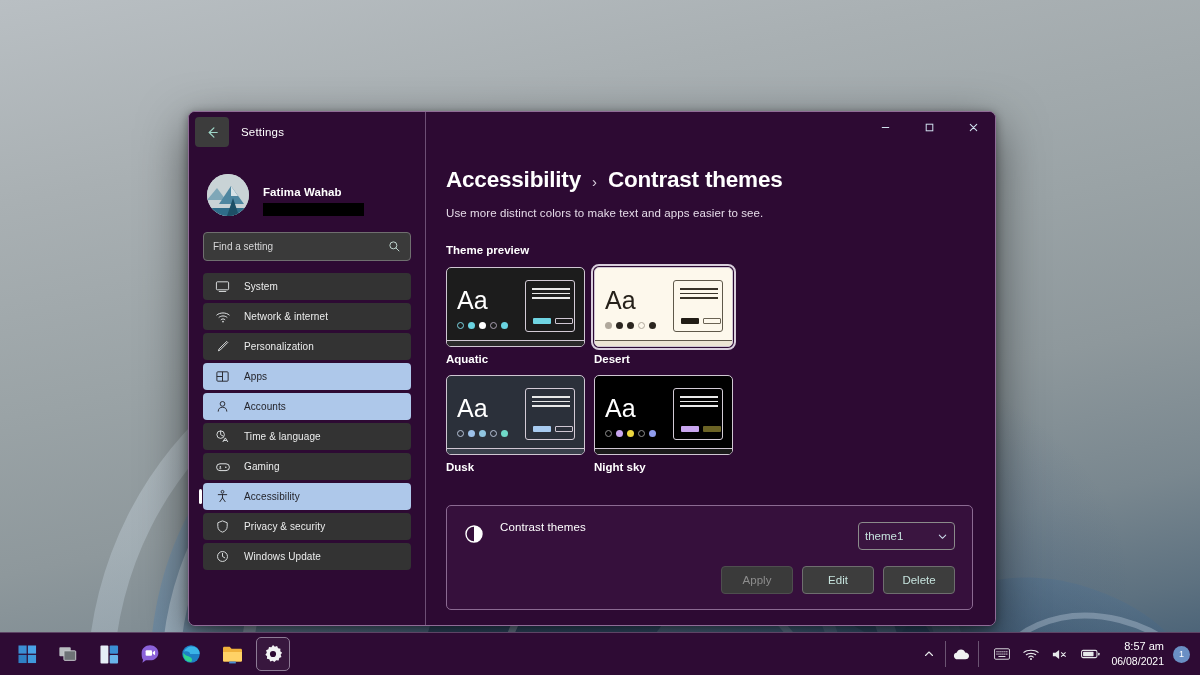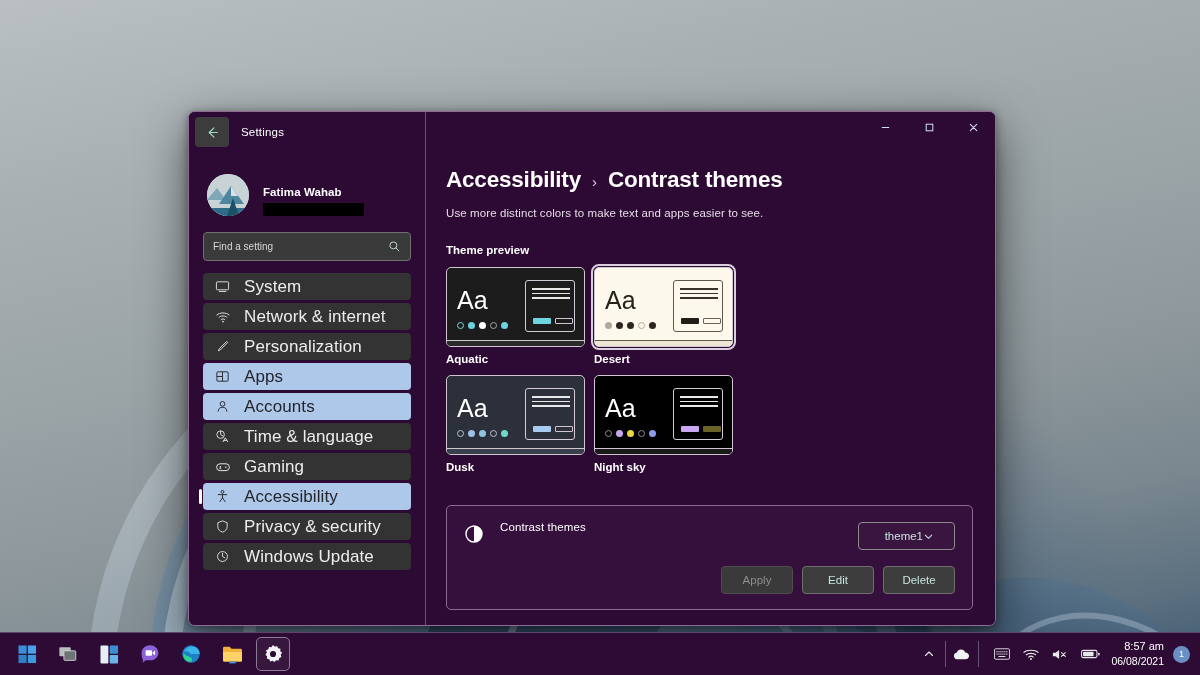--- a/index.html
+++ b/index.html
@@ -74,21 +74,21 @@
     display:flex; align-items:center; padding-left:11px;
     cursor:pointer; position:relative;
   }
   .nav-item.highlight { background:#aec8ea; }
   .nav-item.selected { background:#aec8ea; }
   .nav-item.selected::before {
     content:""; position:absolute; left:-4px; top:6px;
     width:3px; height:15px; background:#ffffff; border-radius:2px;
   }
   .nav-icon { width:17px; height:17px; flex-shrink:0; display:flex; align-items:center; justify-content:center; }
-  .nav-label { font-size:17px; color:#eceded; margin-left:13px; letter-spacing:.1px;text-align:right; }
+  .nav-label { font-size:10px; color:#eceded; margin-left:13px; letter-spacing:.1px;text-align:right; }
   .nav-item.highlight .nav-label, .nav-item.selected .nav-label { color:#24242b; }
 
   
   .main-pane { flex:1; min-width:0; background:#2d0a33; display:flex; flex-direction:column; }
   .titlebar-right {
     height:40px; display:flex; align-items:flex-start; justify-content:flex-end;
     padding-right:0;
   }
   .wbtn {
     width:44px; height:31px; display:flex; align-items:center; justify-content:center;
@@ -135,21 +135,21 @@
     position:relative; padding:15px 17px 0 17px;
   }
   .cc-row { display:flex; align-items:flex-start; }
   .cc-icon { width:20px; height:20px; flex-shrink:0; margin-top:3px; }
   .cc-text { margin-left:16px; flex:1; }
   .cc-title { font-size:11.5px; color:#ffffff; letter-spacing:.1px; }
   .cc-desc { margin-top:4px; font-size:10.5px; color:#e0d6e4; letter-spacing:.05px; }
   .cc-select {
     width:97px; height:28px; border:1px solid #8b8b8b; border-radius:4px;
     background:#3a1540; display:flex; align-items:center;
-    padding:0 20px; cursor:pointer; flex-shrink:0; margin-top:1px;text-align:right;
+    padding:0 6px; cursor:pointer; flex-shrink:0; margin-top:1px;
   }
   .cc-select-val { flex:1; font-size:11.5px; color:#c6e3dd; }
   .cc-actions { position:absolute; right:17px; bottom:15px; display:flex; gap:9px; }
   .cc-btn {
     height:28px; min-width:72px; border-radius:4px;
     display:flex; align-items:center; justify-content:center;
     font-size:11.5px; cursor:pointer;
     background:#3d3d3d; border:1px solid #6e6e6e; color:#c6e3dd;
   }
   .cc-btn.disabled { background:#3a3a3a; border-color:#4e4e4e; color:#8d8d8d; cursor:default; }

